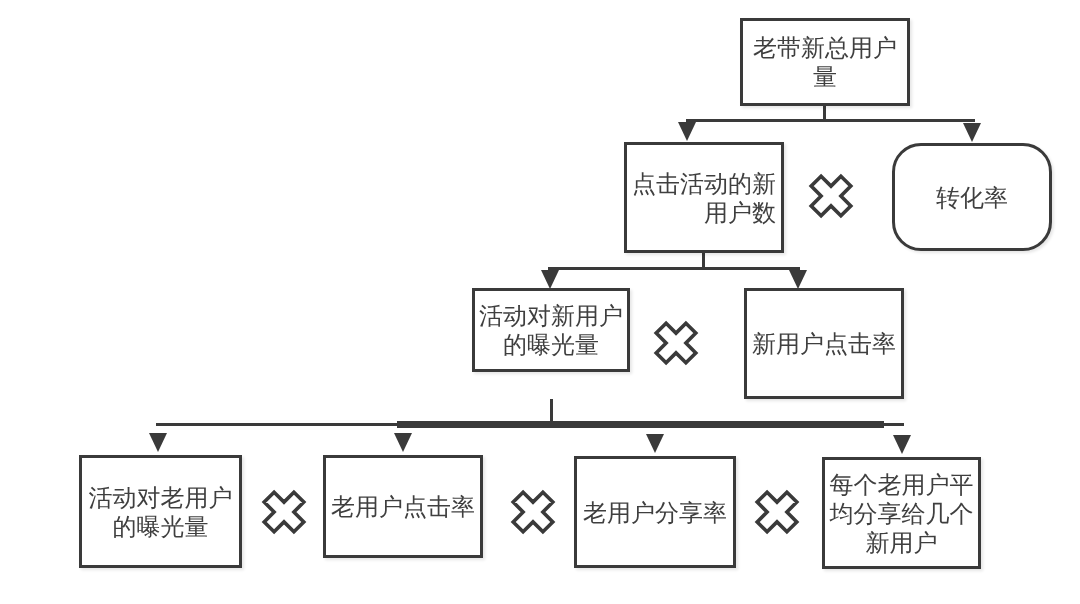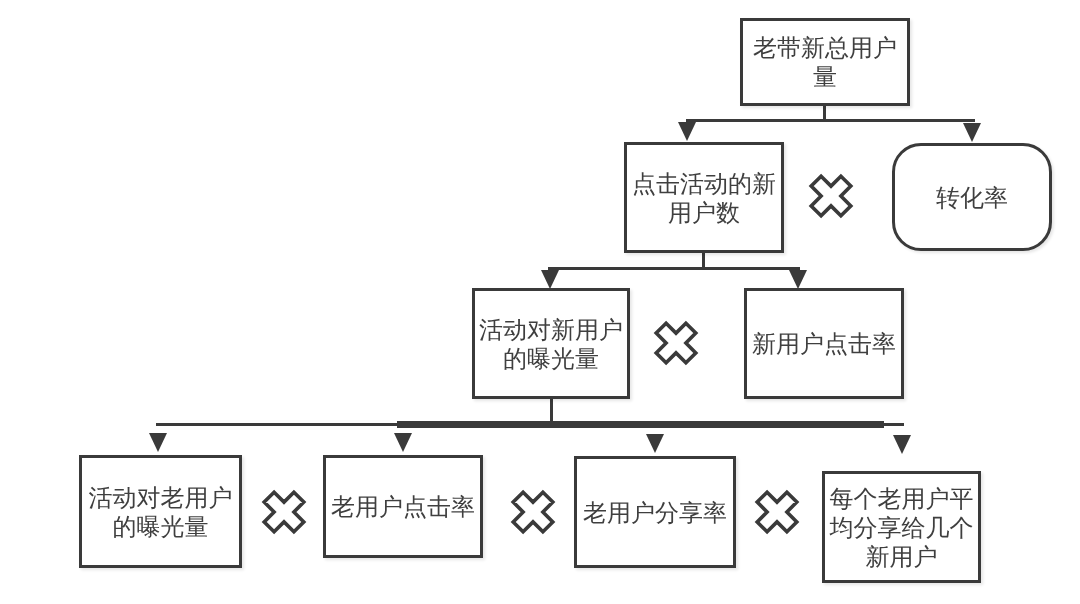--- a/index.html
+++ b/index.html
@@ -67,44 +67,44 @@
   <div class="hline" style="left:156px; top:423px; width:748px; height:3px;"></div>
   <div class="hline" style="left:397px; top:421px; width:487px; height:7px;"></div>
   <div class="arrow-down" style="left:149px; top:433px;"></div>
   <div class="arrow-down" style="left:394px; top:433px;"></div>
   <div class="arrow-down" style="left:646px; top:434px;"></div>
   <div class="arrow-down" style="left:893px; top:435px;"></div>
 
   <div class="node" style="left:740px; top:18px; width:170px; height:88px;">老带新总用户
 量</div>
 
-  <div class="node" style="left:624px; top:142px; width:160px; height:111px;">点击活动的新
+  <div class="node" style="left:624px; top:142px; width:160px; height:111px;text-align:right;">点击活动的新
 用户数</div>
   <svg class="xop" style="left:805px; top:170px;" viewBox="0 0 52 52">
     <path d="M19 5 H33 V19 H47 V33 H33 V47 H19 V33 H5 V19 H19 Z" transform="rotate(45 26 26)" fill="#ffffff" stroke="#3a3a3a" stroke-width="3.6" stroke-linejoin="miter"></path>
   </svg>
   <div class="node" style="left:892px; top:143px; width:160px; height:108px;border-radius:29px;">转化率</div>
 
-  <div class="node" style="left:472px; top:288px; width:158px; height:111px;">活动对新用户
+  <div class="node" style="left:472px; top:288px; width:158px; height:84px;">活动对新用户
 的曝光量</div>
   <svg class="xop" style="left:650px; top:317px;" viewBox="0 0 52 52">
     <path d="M19 5 H33 V19 H47 V33 H33 V47 H19 V33 H5 V19 H19 Z" transform="rotate(45 26 26)" fill="#ffffff" stroke="#3a3a3a" stroke-width="3.6" stroke-linejoin="miter"></path>
   </svg>
   <div class="node" style="left:719px; top:288px; width:160px; height:111px;margin-left:25px;">新用户点击率</div>
 
   <div class="node" style="left:79px; top:455px; width:163px; height:113px;">活动对老用户
 的曝光量</div>
   <svg class="xop" style="left:258px; top:486px;" viewBox="0 0 52 52">
     <path d="M19 5 H33 V19 H47 V33 H33 V47 H19 V33 H5 V19 H19 Z" transform="rotate(45 26 26)" fill="#ffffff" stroke="#3a3a3a" stroke-width="3.6" stroke-linejoin="miter"></path>
   </svg>
   <div class="node" style="left:323px; top:455px; width:160px; height:103px;">老用户点击率</div>
   <svg class="xop" style="left:507px; top:486px;" viewBox="0 0 52 52">
     <path d="M19 5 H33 V19 H47 V33 H33 V47 H19 V33 H5 V19 H19 Z" transform="rotate(45 26 26)" fill="#ffffff" stroke="#3a3a3a" stroke-width="3.6" stroke-linejoin="miter"></path>
   </svg>
   <div class="node" style="left:574px; top:456px; width:162px; height:112px;">老用户分享率</div>
   <svg class="xop" style="left:751px; top:486px;" viewBox="0 0 52 52">
     <path d="M19 5 H33 V19 H47 V33 H33 V47 H19 V33 H5 V19 H19 Z" transform="rotate(45 26 26)" fill="#ffffff" stroke="#3a3a3a" stroke-width="3.6" stroke-linejoin="miter"></path>
   </svg>
-  <div class="node" style="left:822px; top:457px; width:159px; height:112px;margin-top:14px;">每个老用户平
+  <div class="node" style="left:822px; top:457px; width:159px; height:112px;">每个老用户平
 均分享给几个
 新用户</div>
 
 </div>
 
 </body></html>

